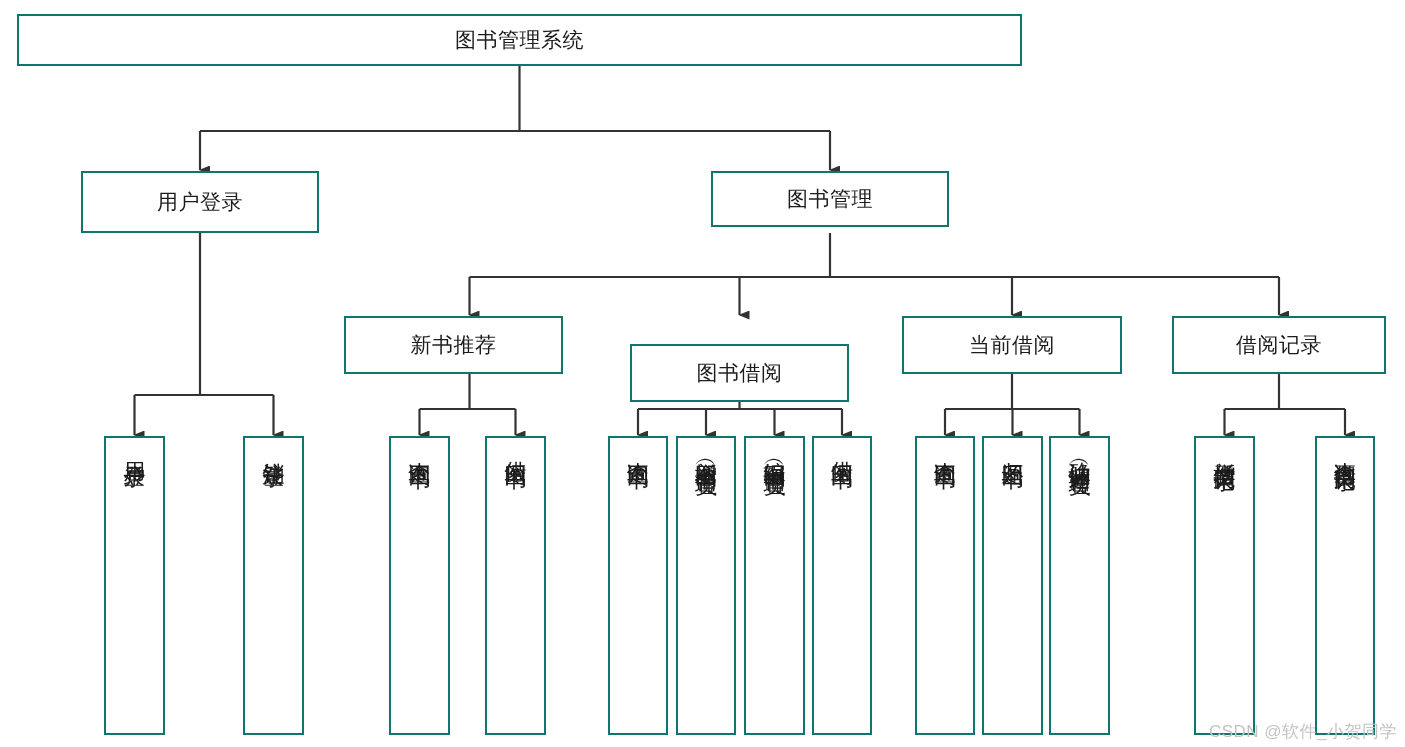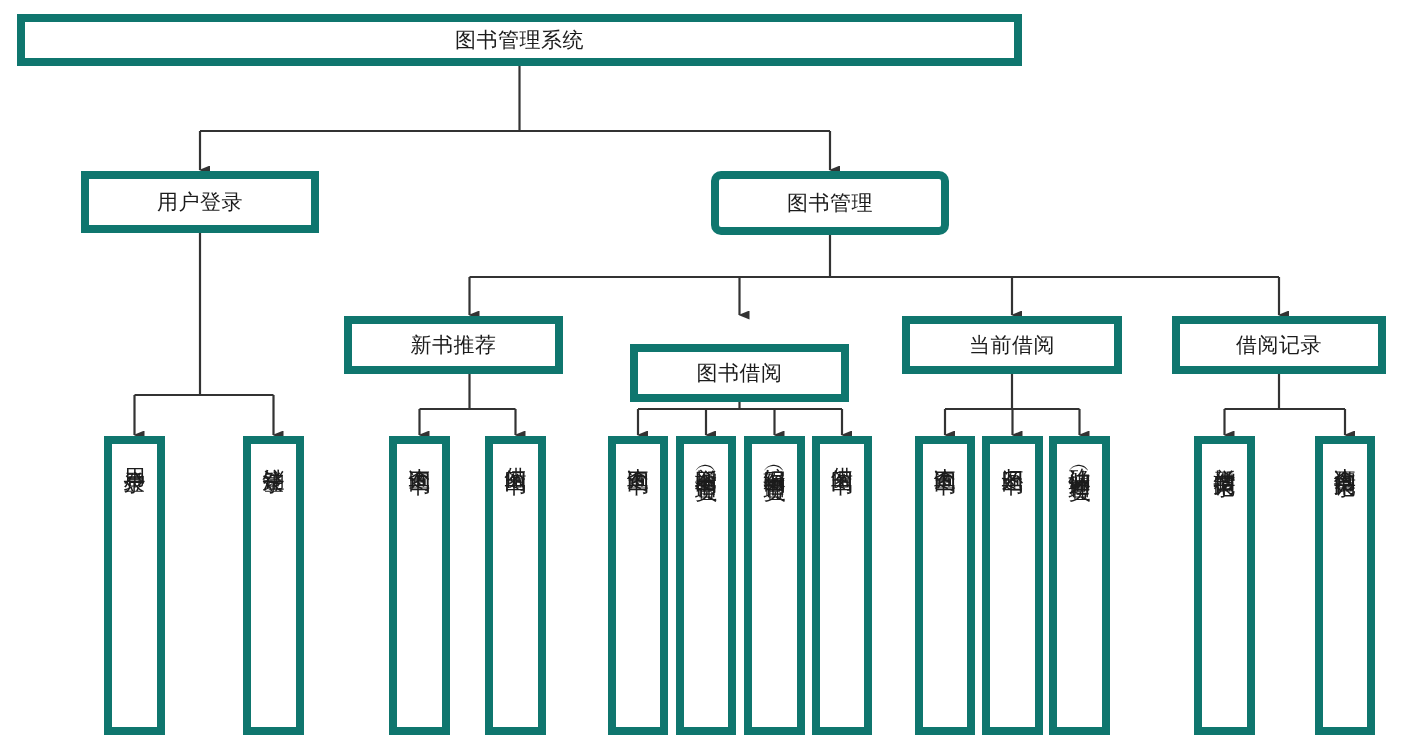--- a/index.html
+++ b/index.html
@@ -22,21 +22,21 @@
     left: 0;
     top: 0;
     width: 1405px;
     height: 747px;
     pointer-events: none;
   }
   .node {
     position: absolute;
     box-sizing: border-box;
     background: #ffffff;
-    border: 8px solid #0f766e;
+    border: 2px solid #0f766e;
     display: flex;
     align-items: center;
     justify-content: center;
     color: #1c1c1c;
   }
   .node .lbl {
     display: block;
     text-align: center;
     line-height: 1.08;
     white-space: pre;
@@ -115,21 +115,21 @@
       </g>
   </svg>
 
   <div class="node horiz" style="left: 17px; top: 14px; width: 1005px; height: 52px;">
     <span class="lbl">图书管理系统</span>
   </div>
 
   <div class="node horiz" style="left: 81px; top: 171px; width: 238px; height: 62px;">
     <span class="lbl">用户登录</span>
   </div>
-  <div class="node horiz" style="left: 711px; top: 171px; width: 238px; height: 64px; border-radius: 10px;">
+  <div class="node horiz" style="left: 711px; top: 171px; width: 238px; height: 56px;">
     <span class="lbl">图书管理</span>
   </div>
 
   <div class="node horiz" style="left: 344px; top: 316px; width: 219px; height: 58px;">
     <span class="lbl">新书推荐</span>
   </div>
   <div class="node horiz" style="left: 630px; top: 316px; width: 219px; height: 58px; margin-top: 28px;">
     <span class="lbl">图书借阅</span>
   </div>
   <div class="node horiz" style="left: 1172px; top: 316px; width: 214px; height: 58px;">
@@ -176,13 +176,14 @@
     <span class="lbl">确认归还（管理员）</span>
   </div>
 
   <div class="node vert" style="left: 1194px; top: 436px; width: 61px; height: 299px;">
     <span class="lbl">新增借阅记录</span>
   </div>
   <div class="node vert" style="left: 1315px; top: 436px; width: 60px; height: 299px;">
     <span class="lbl">查询借阅记录</span>
   </div>
 
+  <div id="watermark">CSDN @软件_小贺同学</div>
 </div>
 
 </body></html>

